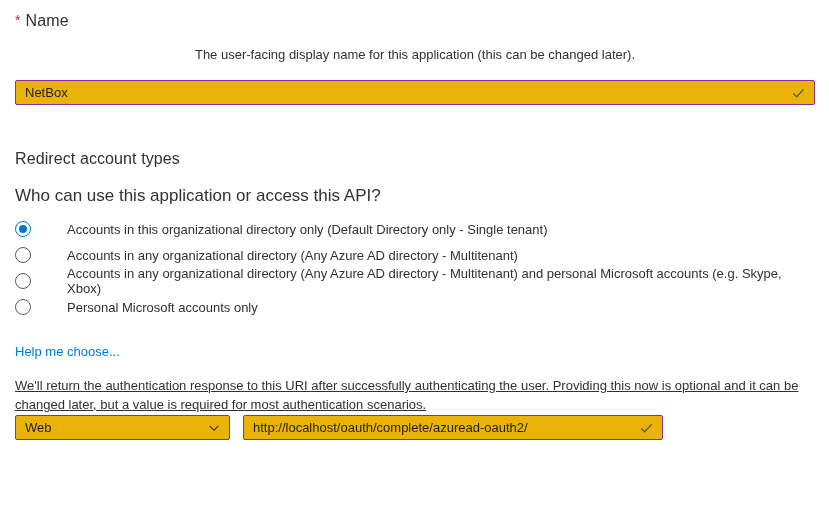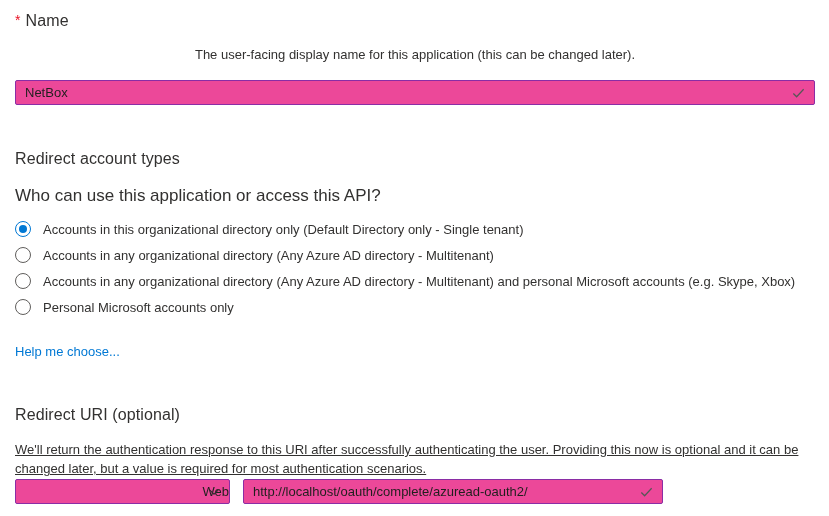--- a/index.html
+++ b/index.html
@@ -29,24 +29,23 @@
     color: #323130;
     line-height: 19px;
   }
 
   
   .field {
     position: relative;
     height: 25px;
     border: 1px solid #8a2da5;
     border-radius: 2px;
-    background: #ec4899;
+    background: #eab308;
     display: flex;
     align-items: center;
-    justify-content: flex-end;
   }
   .field input {
     flex: 1;
     border: none;
     outline: none;
     background: transparent;
     font-family: "Liberation Sans", "DejaVu Sans", sans-serif;
     font-size: 13px;
     color: #201f1e;
     padding: 0 26px 0 9px;
@@ -88,21 +87,21 @@
   .radio-row.selected .radio-circle { border-color: #0078d4; }
   .radio-row.selected .radio-circle::after {
     content: "";
     position: absolute;
     left: 50%; top: 50%;
     width: 8px; height: 8px;
     border-radius: 50%;
     background: #0078d4;
     transform: translate(-50%, -50%);
   }
-  .radio-label { font-size: 13px; color: #323130; }
+  .radio-label { font-size: 13px; color: #323130; margin-left: 24px; }
 
   .help-link {
     display: inline-block;
     margin-top: 24px;
     font-size: 13px;
     color: #0078d4;
     text-decoration: none;
     cursor: pointer;
     text-align: right;
   }
@@ -165,21 +164,20 @@
     </div>
     <div class="radio-row">
       <span class="radio-circle"></span>
       <span class="radio-label">Personal Microsoft accounts only</span>
     </div>
   </div>
 
   <a class="help-link">Help me choose...</a>
 
   
-  <div class="section-heading redirect-heading">Redirect URI (optional)</div>
   <div class="desc-text redirect-desc">We'll return the authentication response to this URI after successfully authenticating the user. Providing this now is optional and it can be changed later, but a value is required for most authentication scenarios.</div>
 
   <div class="uri-row">
     <div class="field platform-select">
       <span class="select-value">Web</span>
       <span class="trail-icon">
         <svg width="14" height="14" viewBox="0 0 16 16">
             <path d="M3 5.5l5 5 5-5" stroke="#323130" stroke-width="1.2" fill="none"></path>
           </svg>
       </span>

